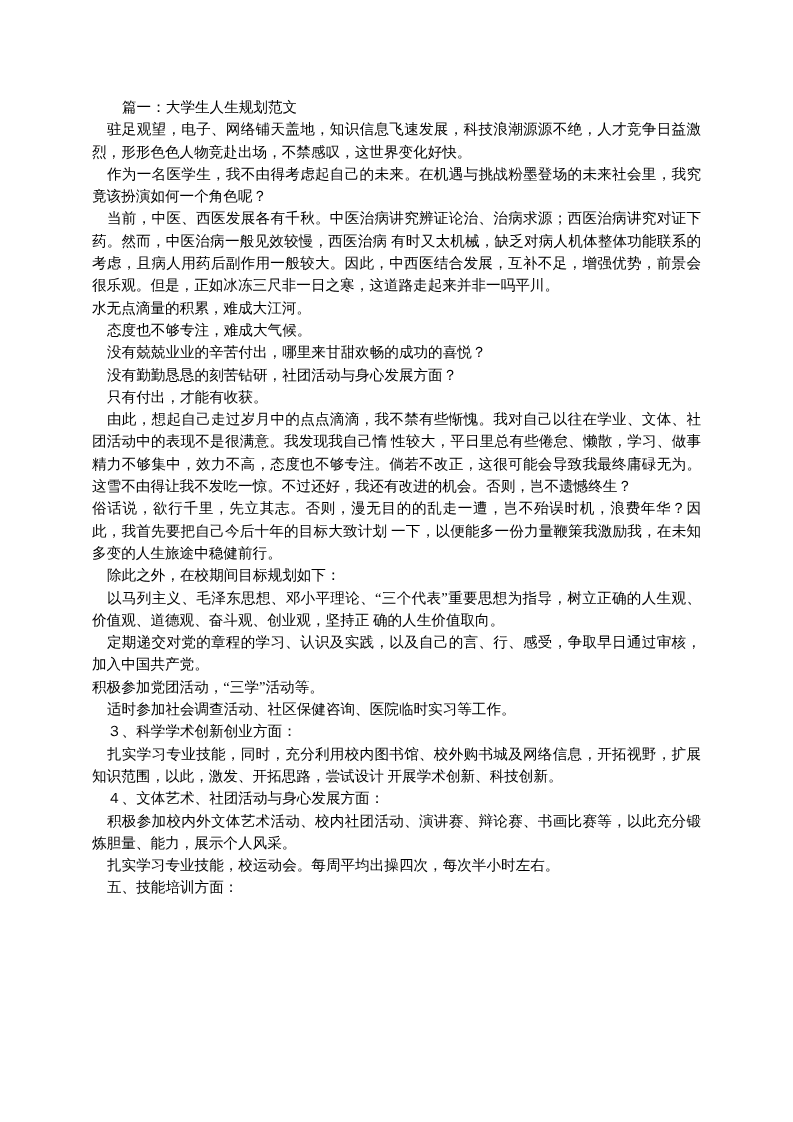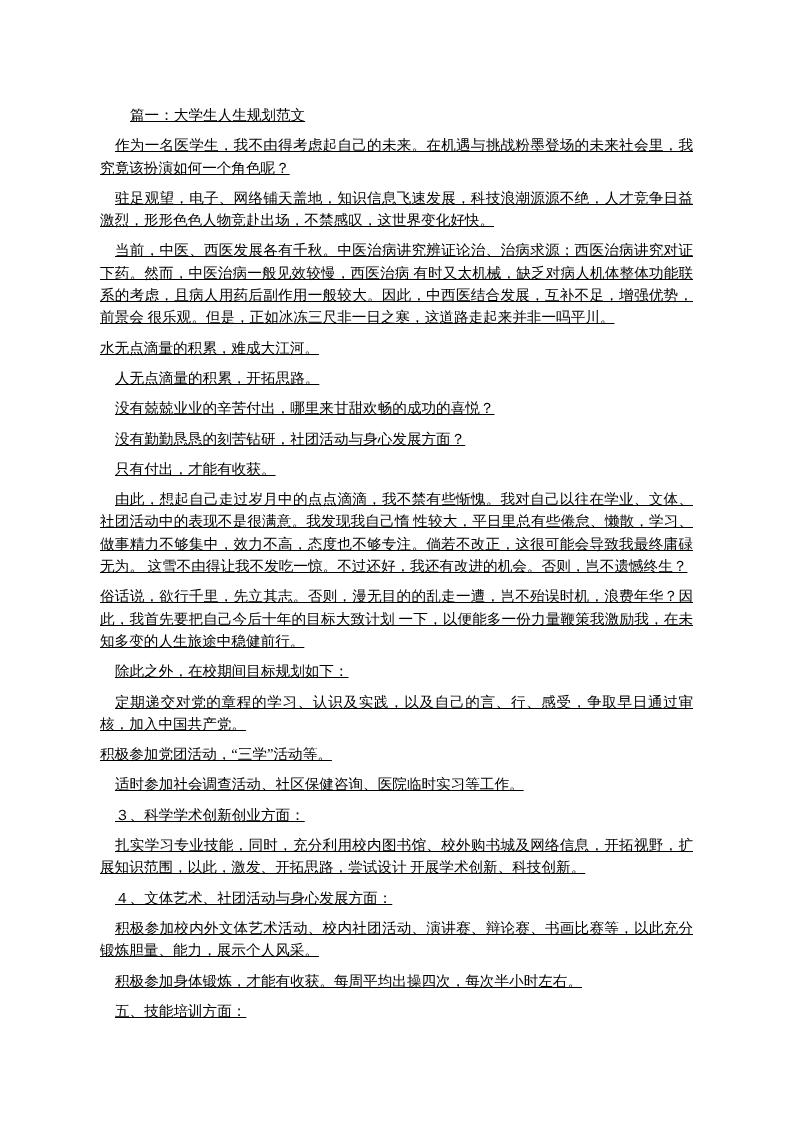--- a/index.html
+++ b/index.html
@@ -21,57 +21,57 @@
     padding: 96px 92px 60px 92px;
     background: #ffffff;
   }
   .doc-body {
     font-size: 14.6px;
     line-height: 22.3px;
     text-align: justify;
     text-justify: inter-ideograph;
   }
   .para {
-    margin: 8px;
+    margin: 0;
     padding: 0;
     text-indent: 0;
     white-space: pre-wrap;
     word-break: break-all;
-    text-decoration: underline;
   }
   .indent-1 {
     text-indent: 15px;
   }
   .indent-2 {
     text-indent: 30px;
   }
   .indent-0 {
     text-indent: 0;
   }
 </style>
 </head>
 <body>
 
 <div class="page">
   <div class="doc-body">
     <p class="para indent-2">篇一：大学生人生规划范文</p>
+    <p class="para indent-1">驻足观望，电子、网络铺天盖地，知识信息飞速发展，科技浪潮源源不绝，人才竞争日益激烈，形形色色人物竞赴出场，不禁感叹，这世界变化好快。</p>
     <p class="para indent-1">作为一名医学生，我不由得考虑起自己的未来。在机遇与挑战粉墨登场的未来社会里，我究竟该扮演如何一个角色呢？</p>
-    <p class="para indent-1">驻足观望，电子、网络铺天盖地，知识信息飞速发展，科技浪潮源源不绝，人才竞争日益激烈，形形色色人物竞赴出场，不禁感叹，这世界变化好快。</p>
     <p class="para indent-1">当前，中医、西医发展各有千秋。中医治病讲究辨证论治、治病求源；西医治病讲究对证下药。然而，中医治病一般见效较慢，西医治病 有时又太机械，缺乏对病人机体整体功能联系的考虑，且病人用药后副作用一般较大。因此，中西医结合发展，互补不足，增强优势，前景会 很乐观。但是，正如冰冻三尺非一日之寒，这道路走起来并非一吗平川。</p>
     <p class="para indent-0">水无点滴量的积累，难成大江河。</p>
-    <p class="para indent-1">人无点滴量的积累，开拓思路。</p>
+    <p class="para indent-1">态度也不够专注，难成大气候。</p>
     <p class="para indent-1">没有兢兢业业的辛苦付出，哪里来甘甜欢畅的成功的喜悦？</p>
     <p class="para indent-1">没有勤勤恳恳的刻苦钻研，社团活动与身心发展方面？</p>
     <p class="para indent-1">只有付出，才能有收获。</p>
     <p class="para indent-1">由此，想起自己走过岁月中的点点滴滴，我不禁有些惭愧。我对自己以往在学业、文体、社团活动中的表现不是很满意。我发现我自己惰 性较大，平日里总有些倦怠、懒散，学习、做事精力不够集中，效力不高，态度也不够专注。倘若不改正，这很可能会导致我最终庸碌无为。 这雪不由得让我不发吃一惊。不过还好，我还有改进的机会。否则，岂不遗憾终生？</p>
     <p class="para indent-0">俗话说，欲行千里，先立其志。否则，漫无目的的乱走一遭，岂不殆误时机，浪费年华？因此，我首先要把自己今后十年的目标大致计划 一下，以便能多一份力量鞭策我激励我，在未知多变的人生旅途中稳健前行。</p>
     <p class="para indent-1">除此之外，在校期间目标规划如下：</p>
+    <p class="para indent-1">以马列主义、毛泽东思想、邓小平理论、“三个代表”重要思想为指导，树立正确的人生观、价值观、道德观、奋斗观、创业观，坚持正 确的人生价值取向。</p>
     <p class="para indent-1">定期递交对党的章程的学习、认识及实践，以及自己的言、行、感受，争取早日通过审核，加入中国共产党。</p>
     <p class="para indent-0">积极参加党团活动，“三学”活动等。</p>
     <p class="para indent-1">适时参加社会调查活动、社区保健咨询、医院临时实习等工作。</p>
     <p class="para indent-1">３、科学学术创新创业方面：</p>
     <p class="para indent-1">扎实学习专业技能，同时，充分利用校内图书馆、校外购书城及网络信息，开拓视野，扩展知识范围，以此，激发、开拓思路，尝试设计 开展学术创新、科技创新。</p>
     <p class="para indent-1">４、文体艺术、社团活动与身心发展方面：</p>
     <p class="para indent-1">积极参加校内外文体艺术活动、校内社团活动、演讲赛、辩论赛、书画比赛等，以此充分锻炼胆量、能力，展示个人风采。</p>
-    <p class="para indent-1">积极参加身体锻炼，才能有收获。每周平均出操四次，每次半小时左右。</p>
+    <p class="para indent-1">扎实学习专业技能，校运动会。每周平均出操四次，每次半小时左右。</p>
     <p class="para indent-1">五、技能培训方面：</p>
   </div>
 </div>
 
 </body></html>

